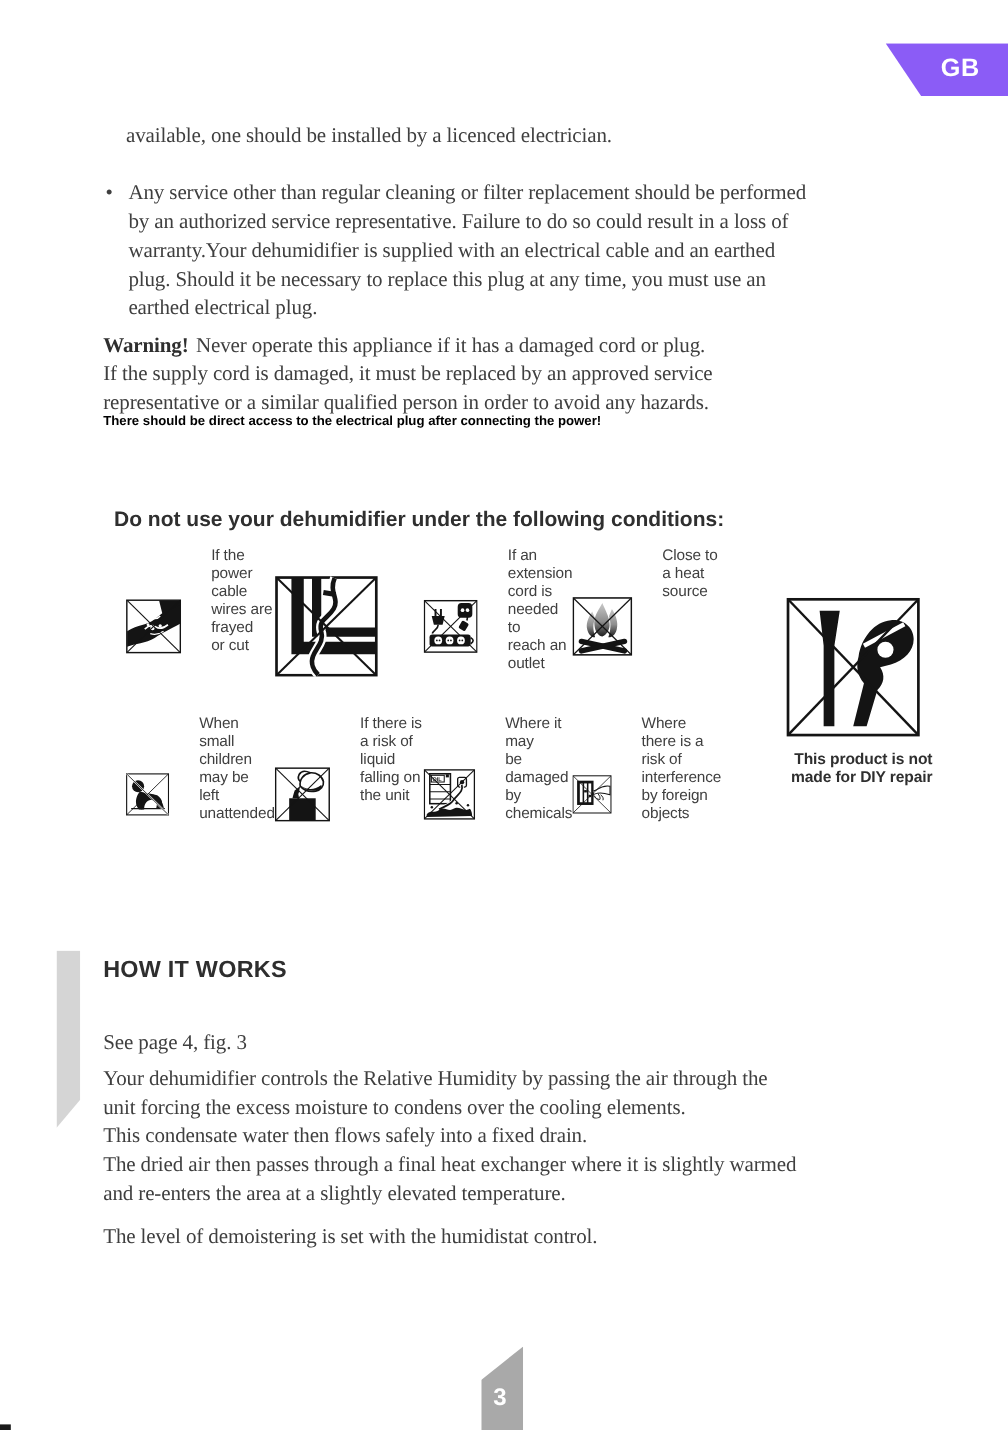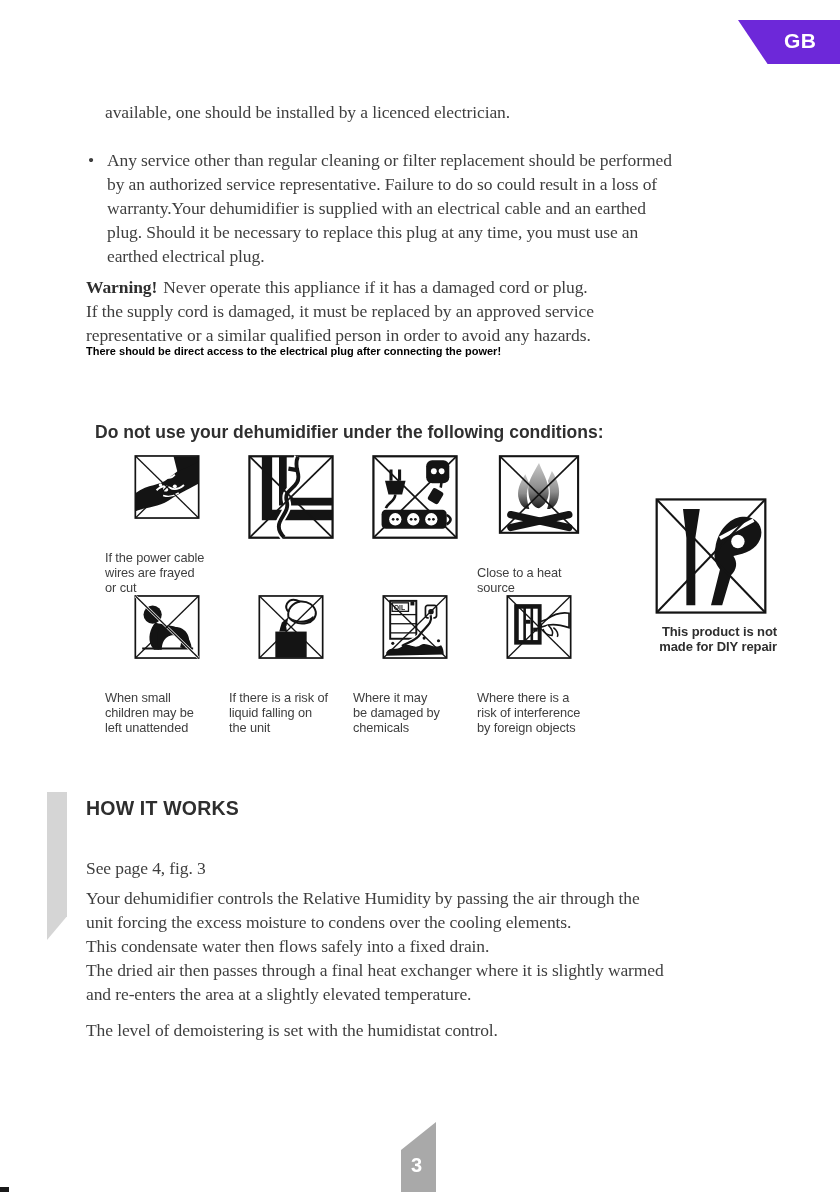--- a/index.html
+++ b/index.html
@@ -5,37 +5,37 @@
   html,body{margin:0;padding:0;background:#e8e8e8;}
   .page{
     position:relative;width:840px;height:1192px;background:#ffffff;
     margin:0 auto;overflow:hidden;
     font-family:"Liberation Sans",sans-serif;color:#3f3f3f;
   }
   .abs{position:absolute;}
   .body-text{font-size:17.5px;line-height:24px;white-space:pre-line;letter-spacing:-0.1px;font-family:Liberation Serif, serif;}
   .bold{font-weight:bold;color:#2f2f2f;}
   
-  .gb-tab{top:20px;right:0;width:102px;height:44px;background:#6d28d9;
+  .gb-tab{top:36px;right:0;width:102px;height:44px;background:#8b5cf6;
     -webkit-clip-path:polygon(0 0,100% 0,100% 100%,29% 100%);
     clip-path:polygon(0 0,100% 0,100% 100%,29% 100%);}
   .gb-tab span{position:absolute;left:46px;top:9px;color:#ffffff;font-weight:bold;font-size:21px;letter-spacing:0.5px;}
   
   .intro{left:86px;top:76px;}
   .intro .first{margin-left:19px;}
   .bullet-row{display:flex;}
   .bullet-dot{width:19px;font-size:17.5px;line-height:24px;padding-left:2px;}
   
   .warning{left:86px;top:251px;}
   .warn-label{margin-right:0.35em;}
   .bold-note{left:86px;top:345px;font-size:11px;font-weight:bold;color:#000000;}
   
   .cond-heading{left:95px;top:422px;font-size:17.5px;font-weight:bold;color:#2f2f2f;}
   .cond-grid{left:105px;top:455px;display:grid;grid-template-columns:repeat(4,124px);grid-auto-rows:140px;}
-  .cond-cell{display:flex;flex-direction:column;gap:25px;}
+  .cond-cell{display:flex;gap:25px;}
   .cond-cell svg{align-self:center;margin-bottom:6px;}
   .caption{font-size:12.8px;line-height:15px;white-space:pre-line;letter-spacing:-0.1px;}
   .diy{left:645px;top:497px;width:132px;text-align:center;}
   .diy .caption{font-weight:bold;color:#2f2f2f;text-align:right;margin-top:5px;font-size:13px;}
   
   .ribbon{left:47px;top:792px;width:20px;height:148px;background:#d5d5d5;
     -webkit-clip-path:polygon(0 0,100% 0,100% 84%,0 100%);
     clip-path:polygon(0 0,100% 0,100% 84%,0 100%);}
   .hiw-heading{left:86px;top:797px;font-size:19.5px;font-weight:bold;color:#2e2e2e;letter-spacing:0.2px;}
   .see-ref{left:86px;top:856px;}
@@ -134,20 +134,23 @@
           <circle cx="48" cy="75" r="7.2" fill="#fff"></circle>
           <circle cx="69" cy="75" r="7.2" fill="#fff"></circle>
         <circle cx="24.5" cy="75" r="1.6" fill="#141414"></circle>
           <circle cx="29.5" cy="75" r="1.6" fill="#141414"></circle>
         <circle cx="45.5" cy="75" r="1.6" fill="#141414"></circle>
           <circle cx="50.5" cy="75" r="1.6" fill="#141414"></circle>
         <circle cx="66.5" cy="75" r="1.6" fill="#141414"></circle>
           <circle cx="71.5" cy="75" r="1.6" fill="#141414"></circle>
         <path d="M87 70 q9 5 0 11" stroke="#141414" stroke-width="3" fill="none"></path>
       </svg>
+      <figcaption class="caption">If an extension
+cord is needed to
+reach an outlet</figcaption>
     </figure>
 
     <figure class="cond-cell">
       <svg width="86" height="84" viewBox="0 0 100 98">
         <defs>
           <linearGradient id="flameG" x1="0" y1="0" x2="0" y2="1">
             <stop offset="0" stop-color="#c9c9c9"></stop>
               <stop offset="0.55" stop-color="#8d8d8d"></stop>
               <stop offset="1" stop-color="#1d1d1d"></stop>
           </linearGradient>

